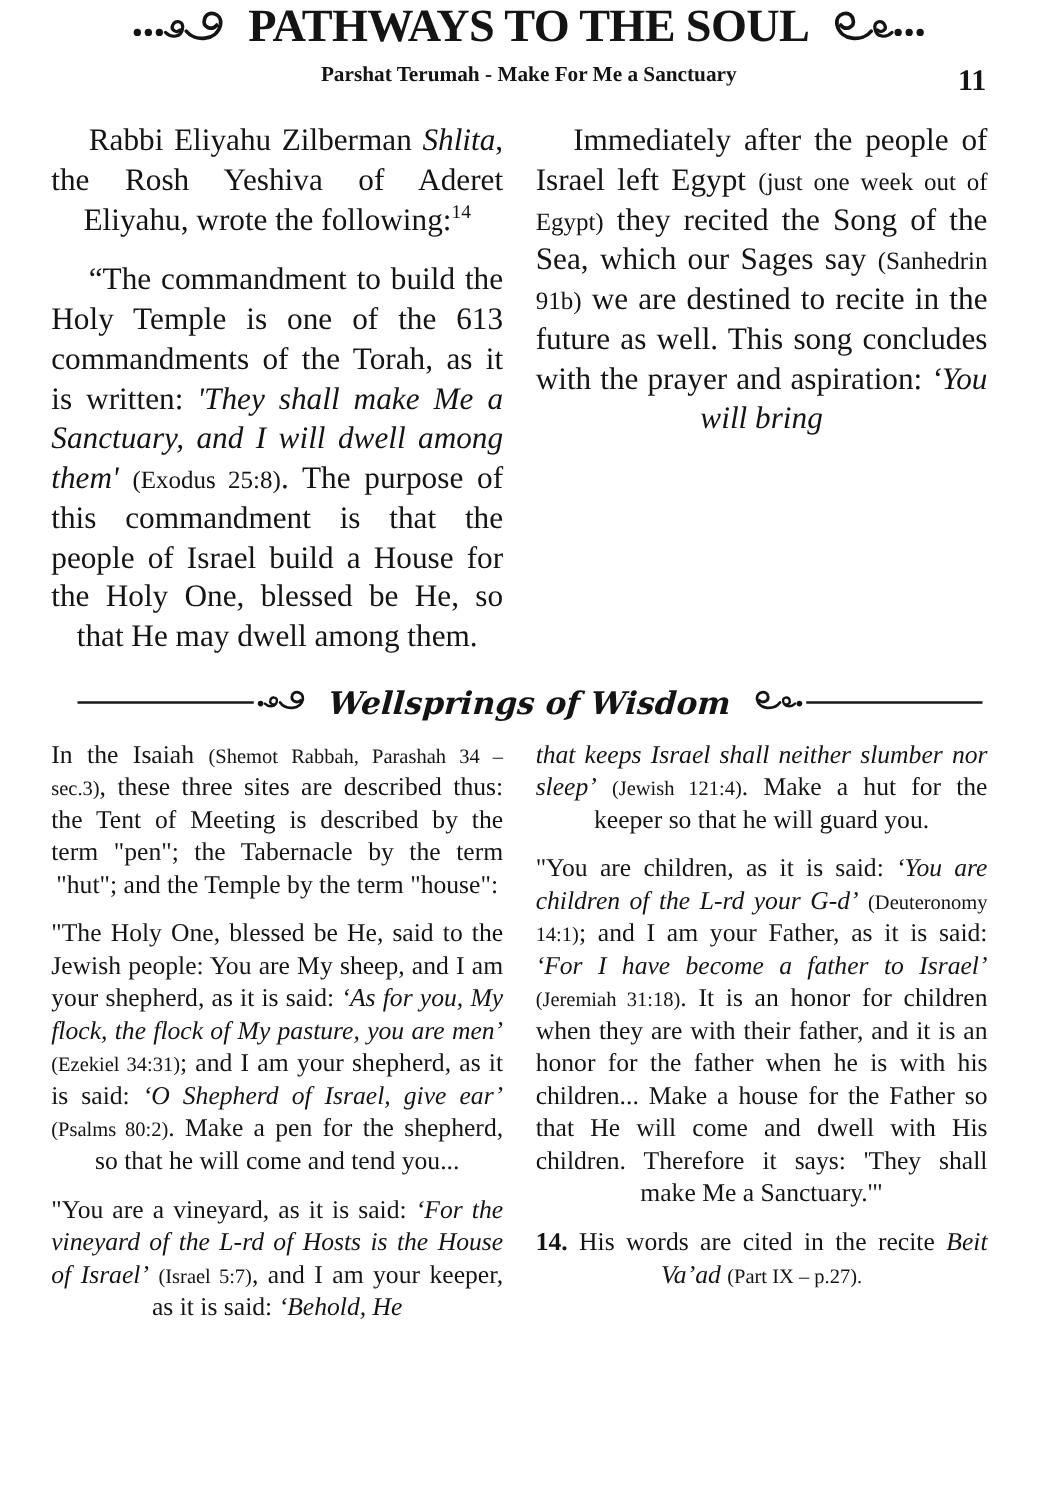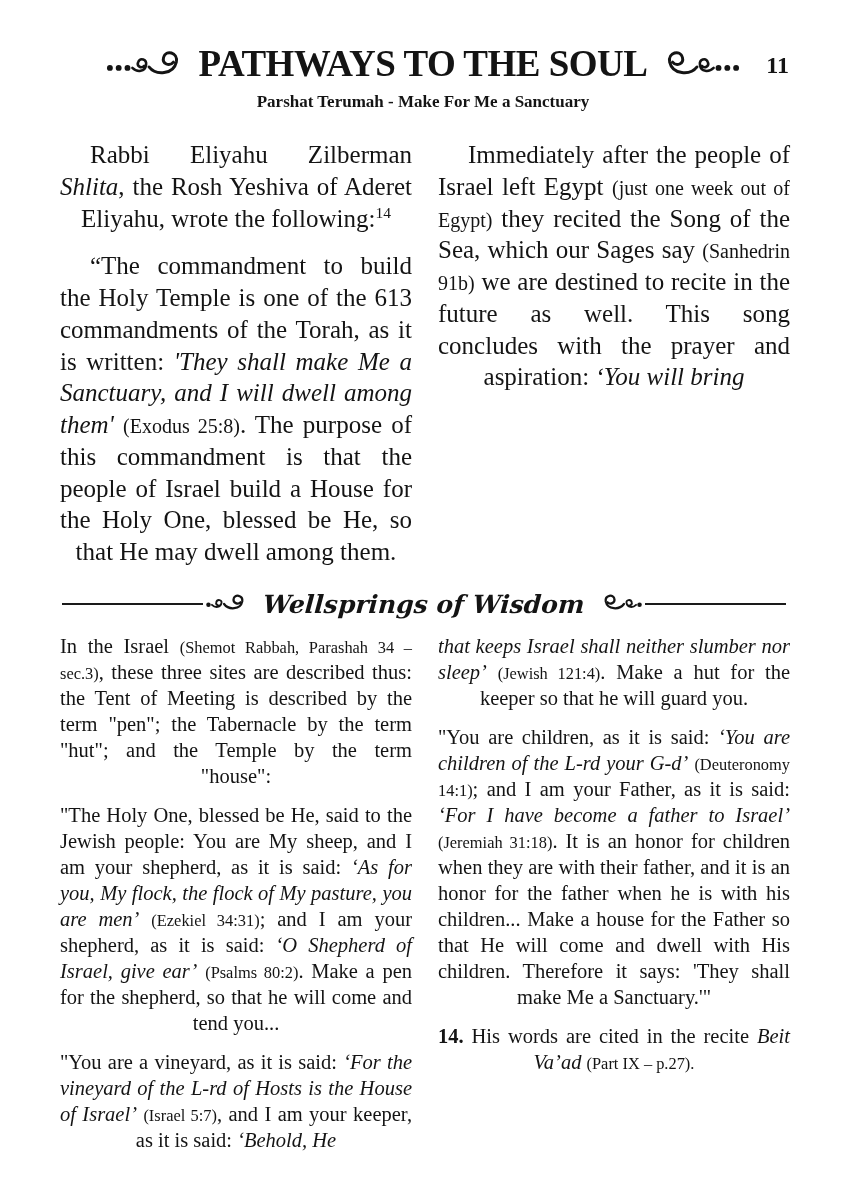--- a/index.html
+++ b/index.html
@@ -2,30 +2,30 @@
 <html><head>
 <meta charset="utf-8">
 <style>
   html,body { margin:0; padding:0; background:#e8e8e8; }
   .page {
     width:846px; height:1200px; margin:0 auto; background:#ffffff;
     color:#141414; font-family:"Liberation Serif","DejaVu Serif",serif;
     position:relative; overflow:hidden; box-sizing:border-box;
   }
   
-  .header { padding-top:42px; text-align:center; position:relative; }
+  .header { text-align:center; position:relative; }
   .title-row { display:flex; align-items:center; justify-content:center; gap:8px; }
   .page-title { font-size:37px; font-weight:700; letter-spacing:-0.5px; margin:0; white-space:nowrap; }
   .flourish { display:inline-block; }
   .flourish svg { display:block; }
   .mirror svg { transform:scaleX(-1); }
   .page-number { position:absolute; right:57px; top:52px; font-size:24px; font-weight:700; }
   .page-subtitle { font-size:17px; font-weight:700; margin:7px 0 16px; }
   
-  .cols { display:flex; gap:26px; padding:0 56px 0 60px; box-sizing:border-box; }
+  .cols { display:flex; gap:26px; padding:0 56px 0 41px; box-sizing:border-box; }
   .col { flex:1; min-width:0; }
   .top-section { margin-top:27px; font-size:25px; line-height:1.27; }
   .top-section p { margin:0 0 16px; text-align:justify; text-align-last:center; -moz-text-align-last:center; text-indent:30px; }
   .bottom-section { margin-top:13px; font-size:20.5px; line-height:1.27; }
   .bottom-section p { margin:0 0 13px; text-align:justify; text-align-last:center; -moz-text-align-last:center; }
   .footnote { margin-top:2px; }
   
   .run-n { }
   .run-i { font-style:italic; }
   .run-r { font-size:0.8em; }
@@ -105,21 +105,21 @@
           <path d="M8 13 C12 17 18 16 19 11 C20 7 14 6 13 10 C12 13 16 15 18 13" fill="none" stroke-width="2.2" stroke-linecap="round"></path>
           <path d="M22 12 C27 19 41 19 43 9 C44 2 34 0 33 6 C32 11 38 13 41 10" fill="none" stroke-width="2.6" stroke-linecap="round"></path>
         </g>
       </svg>
     </span>
     <span class="line"></span>
   </div>
 
   <div class="cols bottom-section">
     <div class="col">
-      <p><span class="run-n">In the Israel </span><span class="run-r">(Shemot Rabbah, Parashah 34 – sec.3)</span><span class="run-n">, these three sites are described thus: the Tent of Meeting is described by the term "pen"; the Tabernacle by the term "hut"; and the Temple by the term "house":</span></p>
+      <p><span class="run-n">In the Isaiah </span><span class="run-r">(Shemot Rabbah, Parashah 34 – sec.3)</span><span class="run-n">, these three sites are described thus: the Tent of Meeting is described by the term "pen"; the Tabernacle by the term "hut"; and the Temple by the term "house":</span></p>
       <p><span class="run-n">"The Holy One, blessed be He, said to the Jewish people: You are My sheep, and I am your shepherd, as it is said: </span><span class="run-i">‘As for you, My flock, the flock of My pasture, you are men’</span><span class="run-n"> </span><span class="run-r">(Ezekiel 34:31)</span><span class="run-n">; and I am your shepherd, as it is said: </span><span class="run-i">‘O Shepherd of Israel, give ear’</span><span class="run-n"> </span><span class="run-r">(Psalms 80:2)</span><span class="run-n">. Make a pen for the shepherd, so that he will come and tend you...</span></p>
       <p><span class="run-n">"You are a vineyard, as it is said: </span><span class="run-i">‘For the vineyard of the L-rd of Hosts is the House of Israel’</span><span class="run-n"> </span><span class="run-r">(Israel 5:7)</span><span class="run-n">, and I am your keeper, as it is said: </span><span class="run-i">‘Behold, He</span></p>
     </div>
     <div class="col">
       <p><span class="run-i">that keeps Israel shall neither slumber nor sleep’</span><span class="run-n"> </span><span class="run-r">(Jewish 121:4)</span><span class="run-n">. Make a hut for the keeper so that he will guard you.</span></p>
       <p><span class="run-n">"You are children, as it is said: </span><span class="run-i">‘You are children of the L-rd your G-d’</span><span class="run-n"> </span><span class="run-r">(Deuteronomy 14:1)</span><span class="run-n">; and I am your Father, as it is said: </span><span class="run-i">‘For I have become a father to Israel’</span><span class="run-n"> </span><span class="run-r">(Jeremiah 31:18)</span><span class="run-n">. It is an honor for children when they are with their father, and it is an honor for the father when he is with his children... Make a house for the Father so that He will come and dwell with His children. Therefore it says: 'They shall make Me a Sanctuary.'"</span></p>
       <p class="footnote"><span class="run-b">14.</span><span class="run-n"> His words are cited in the recite </span><span class="run-i">Beit Va’ad</span><span class="run-n"> </span><span class="run-r">(Part IX – p.27).</span></p>
     </div>
   </div>
 

